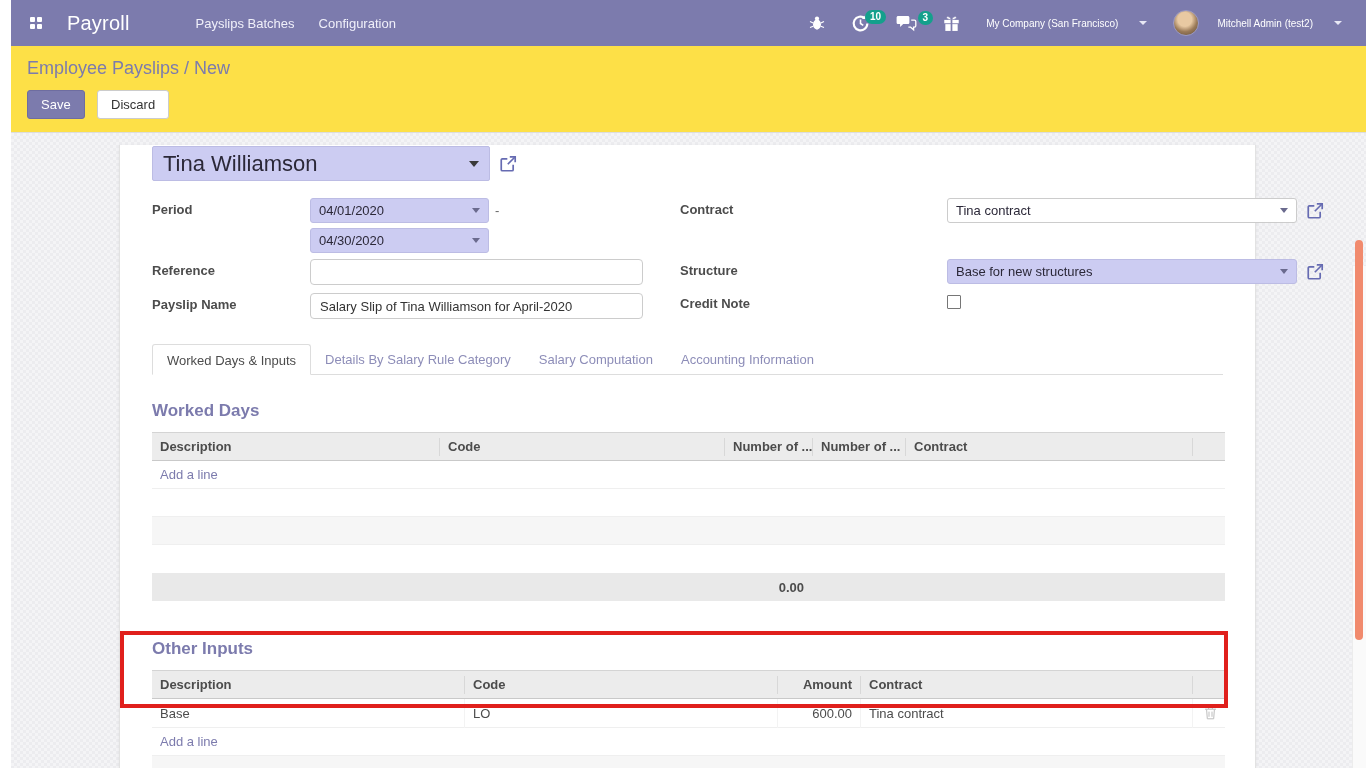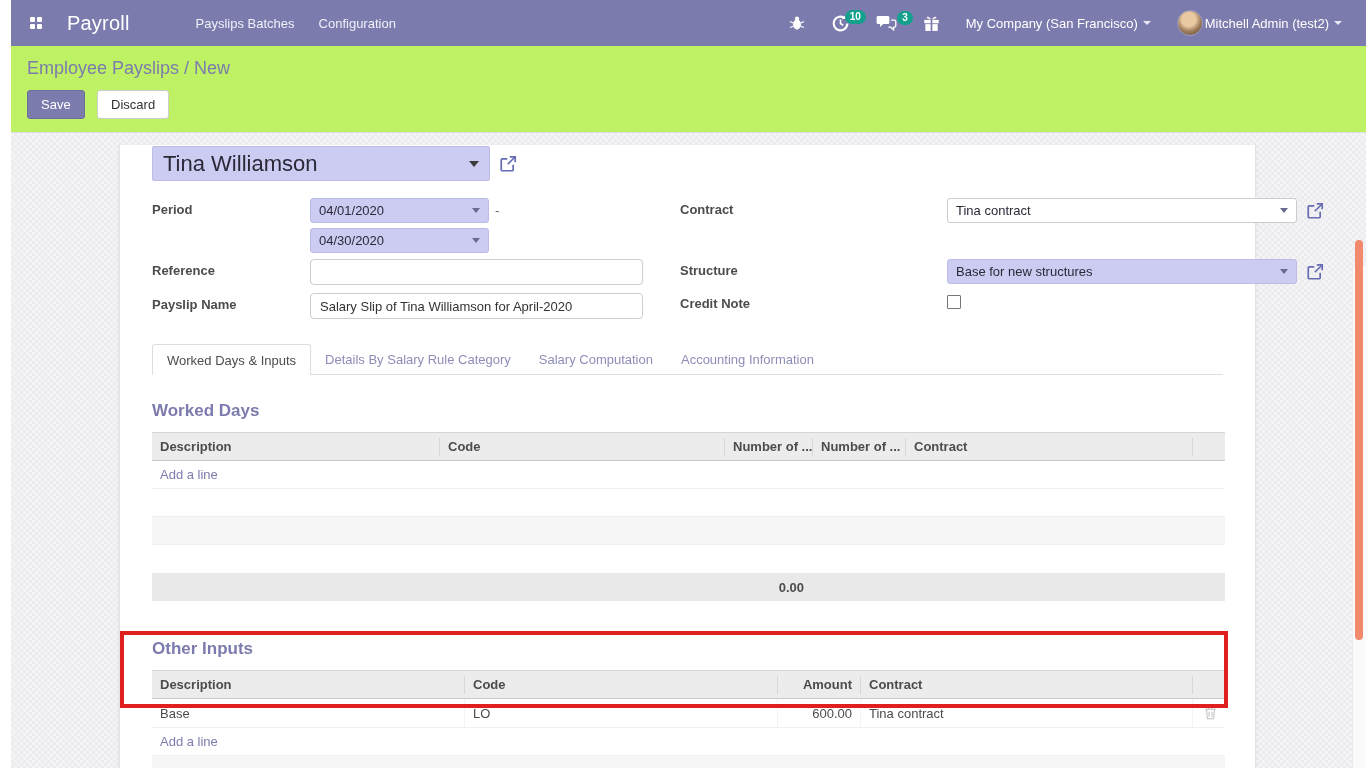--- a/index.html
+++ b/index.html
@@ -10,26 +10,26 @@
   
   .navbar { height:46px; background:#7c7bad; display:flex; align-items:center; padding:0 14px 0 10px; color:#fff; }
   .apps-btn { width:30px; height:30px; display:flex; align-items:center; justify-content:center; cursor:pointer; margin-right:16px; }
   .apps-grid { display:grid; grid-template-columns:5px 5px; grid-template-rows:5px 5px; gap:2px; }
   .apps-grid span { background:#fff; border-radius:1px; }
   .brand { font-size:20px; font-weight:400; margin-right:54px; letter-spacing:.2px; }
   .menu-item { font-size:13px; color:#f0f0fa; padding:14px 12px; cursor:pointer; }
   .nav-right { margin-left:auto; display:flex; align-items:center; gap:6px; }
   .nav-icon-btn { position:relative; padding:6px 10px; cursor:pointer; display:flex; align-items:center; }
   .nav-badge { position:absolute; top:2px; right:-6px; background:#14a08c; color:#fff; font-size:10px; line-height:14px; padding:0 5px; border-radius:8px; font-weight:bold; }
-  .nav-text-btn { display:flex; align-items:center; gap:2px; font-size:13px; padding:6px 10px; cursor:pointer; white-space:nowrap; }
+  .nav-text-btn { display:flex; align-items:center; gap:18px; font-size:10px; padding:6px 10px; cursor:pointer; white-space:nowrap; }
   .caret-down { width:0; height:0; border-left:4px solid transparent; border-right:4px solid transparent; border-top:4px solid #e8e8f5; margin-left:3px; }
   .avatar { width:26px; height:26px; border-radius:50%; background:radial-gradient(circle at 45% 35%, #e8c9a2 0 34%, #9a7a58 60%, #5d4a35 100%); border:1px solid #9b9ac4; }
 
   
-  .control-panel { background:#bef264; border-bottom:1px solid #ddd; height:87px; padding:12px 16px 0 16px; }
+  .control-panel { background:#fde047; border-bottom:1px solid #ddd; height:87px; padding:12px 16px 0 16px; }
   .breadcrumb { color:#7c7bad; font-size:18px; margin-bottom:11px; cursor:pointer; }
   .btn { display:inline-block; font-size:13px; padding:5px 13px; border-radius:3px; cursor:pointer; line-height:17px; }
   .btn-primary { background:#7c7bad; color:#fff; border:1px solid #6e6da0; margin-right:8px; }
   .btn-default { background:#fff; color:#333; border:1px solid #ccc;text-align:right; }
 
   
   .content { position:relative; height:635px;
     background-color:#f4f4f6;
     background-image: linear-gradient(45deg,#ececef 25%,transparent 25%,transparent 75%,#ececef 75%),
                       linear-gradient(45deg,#ececef 25%,transparent 25%,transparent 75%,#ececef 75%);

